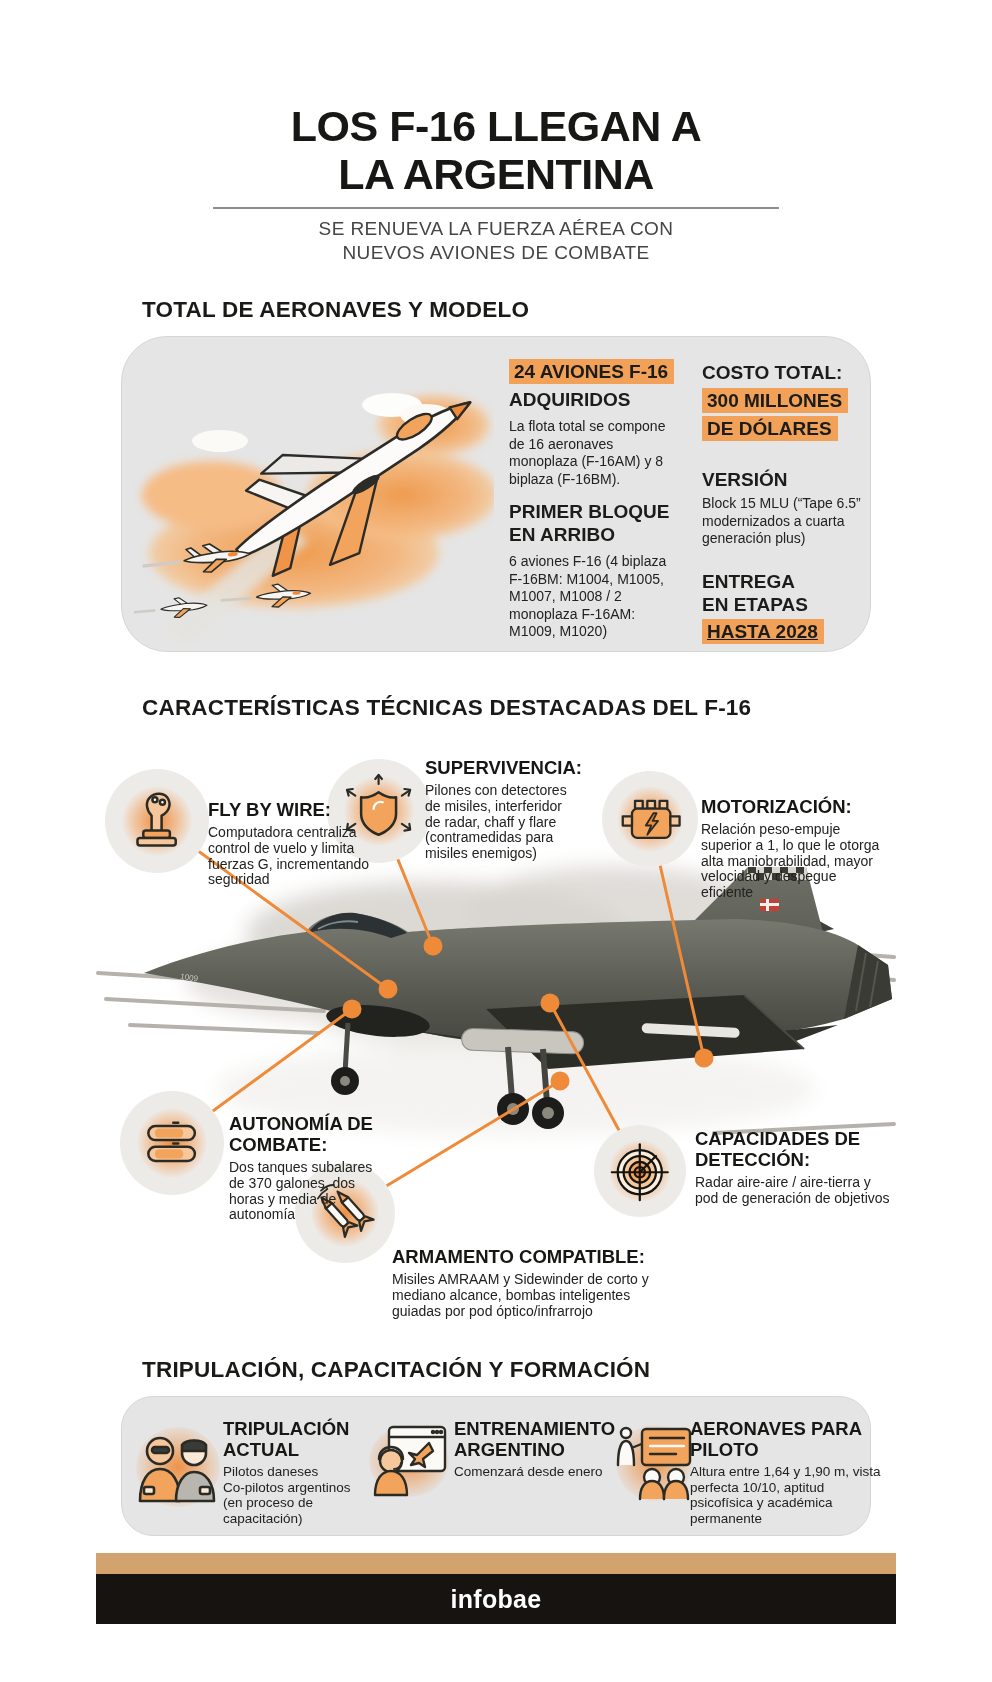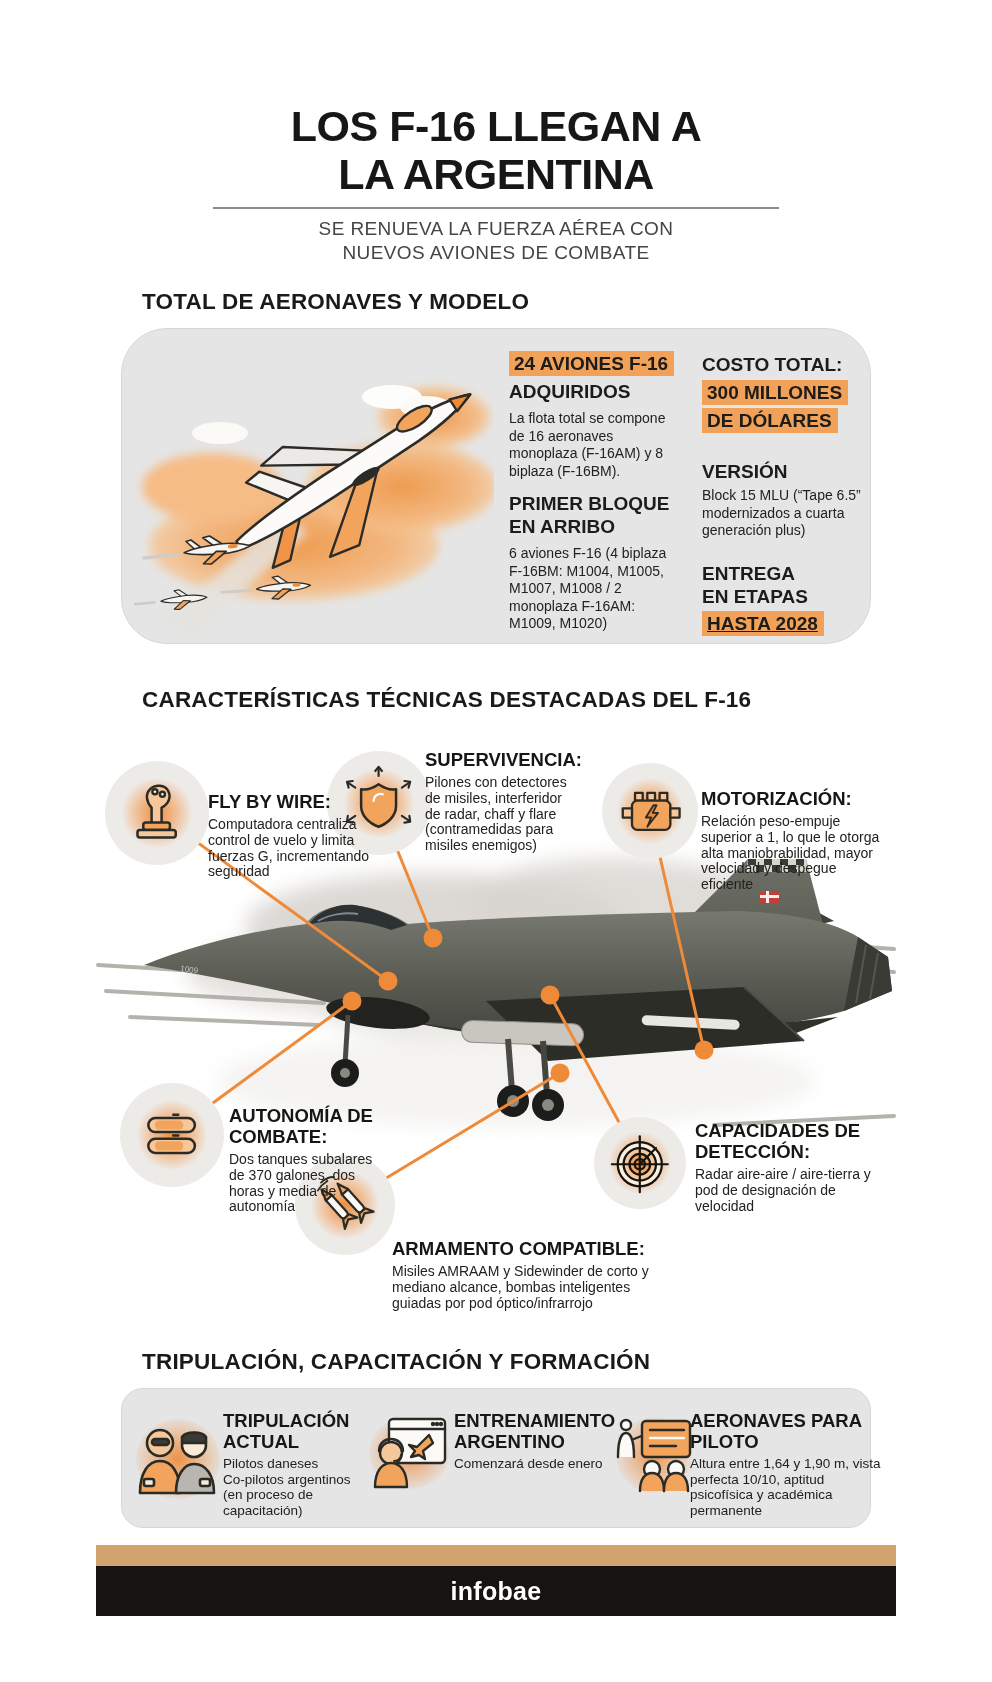--- a/index.html
+++ b/index.html
@@ -10,26 +10,26 @@
 
   
   header { padding-top:102px; text-align:center; }
   .main-title { font-size:43px; line-height:48px; font-weight:800; letter-spacing:-0.5px; color:#171715; }
   .main-title span { display:block; }
   .title-divider { width:566px; height:2px; background:#8d8d8b; margin:9px auto 0 auto; }
   .subtitle { margin-top:8px; font-size:19px; line-height:24px; color:#454543; letter-spacing:0.4px; font-weight:500; }
   .subtitle span { display:block; }
 
   
-  .sec-head { font-size:22.5px; font-weight:800; color:#1a1a18; letter-spacing:0.2px; margin:24px 0 0 46px; }
+  .sec-head { font-size:22.5px; font-weight:800; color:#1a1a18; letter-spacing:0.2px; margin:32px 0 0 46px; }
 
   
   .panel { background:#e5e5e5; border:1px solid #d8d6d2; position:relative; }
   .panel-fleet { margin:13px auto 0 auto; width:750px; height:316px; border-radius:46px; }
-  .panel-crew  { margin:13px auto 0 auto; width:750px; height:140px; border-radius:22px;text-decoration:underline; }
+  .panel-crew  { margin:13px auto 0 auto; width:750px; height:140px; border-radius:32px;text-decoration:underline; }
 
   .hl { display:inline-block; background:#F2A159; color:#1c1c1a; font-weight:800; font-size:19px; line-height:23px; padding:1px 6px 1px 5px; }
   .b19 { font-weight:800; font-size:19px; line-height:23px; color:#1c1c1a; }
   .body14 { font-size:14px; line-height:17.5px; color:#222220; margin-top:7px; }
 
   .abs { position:absolute; }
 
   
   .features { position:relative; height:660px; margin-top:29px; }
   .features .sec-head { position:absolute; top:14px; left:46px; margin:0; }
@@ -372,21 +372,21 @@
       <div class="co-text" style="left:605px;top:115px;">
         <div class="co-title">MOTORIZACIÓN:</div>
         <div class="co-body" style="width:186px;">Relación peso-empuje superior a 1, lo que le otorga alta maniobrabilidad, mayor velocidad y despegue eficiente</div>
       </div>
       <div class="co-text" style="left:133px;top:432px;">
         <div class="co-title" style="width:175px;">AUTONOMÍA DE COMBATE:</div>
         <div class="co-body" style="width:150px;">Dos tanques subalares de 370 galones, dos horas y media de autonomía</div>
       </div>
       <div class="co-text" style="left:599px;top:447px;">
         <div class="co-title" style="width:190px;">CAPACIDADES DE DETECCIÓN:</div>
-        <div class="co-body" style="width:200px;">Radar aire-aire / aire-tierra y pod de designación de velocidad</div>
+        <div class="co-body" style="width:200px;">Radar aire-aire / aire-tierra y pod de generación de objetivos</div>
       </div>
       <div class="co-text" style="left:296px;top:565px;">
         <div class="co-title">ARMAMENTO COMPATIBLE:</div>
         <div class="co-body" style="width:290px;">Misiles AMRAAM y Sidewinder de corto y mediano alcance, bombas inteligentes guiadas por pod óptico/infrarrojo</div>
       </div>
     </section>
 
     <section>
       <h2 class="sec-head" style="margin-top:16px;">TRIPULACIÓN, CAPACITACIÓN Y FORMACIÓN</h2>
 

